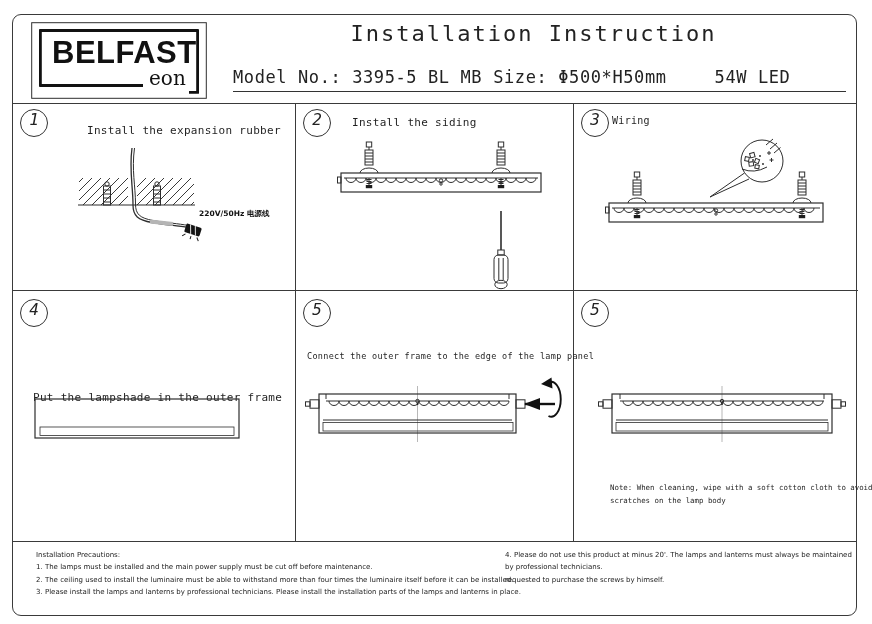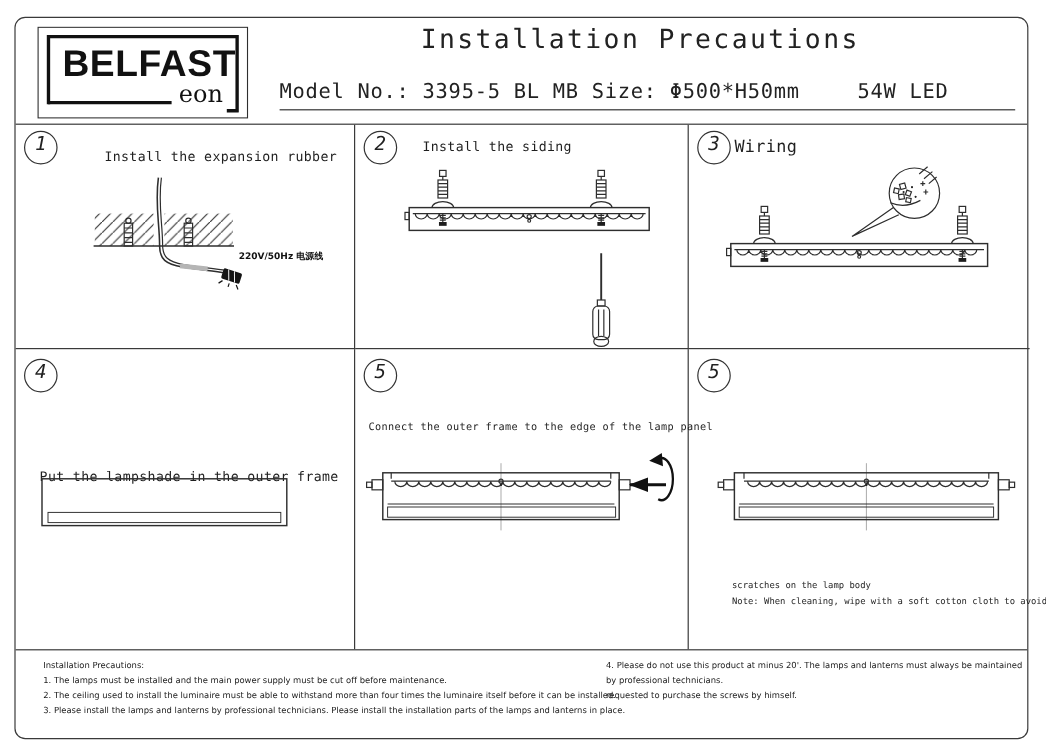--- a/index.html
+++ b/index.html
@@ -40,21 +40,21 @@
   .panel svg { position:absolute; left:0; top:0; }
 
   .badge { position:absolute; left:7px; top:5px; width:28px; height:28px;
            border:1.3px solid #333; border-radius:50%; text-align:center; line-height:27px;
            font:italic 16px "DejaVu Sans Mono", monospace; color:#222; }
   .row2 .badge { top:8px; }
   .cap { position:absolute; font-family:"DejaVu Sans Mono", monospace; color:#1f1f1f;
          white-space:nowrap; letter-spacing:0.3px; }
   #p1 .cap { left:74px; top:20px; font-size:11px; }
   #p2 .cap { left:56px; top:12px; font-size:11px; }
-  #p3 .cap { left:38px; top:11px; font-size:14px; }
+  #p3 .cap { left:38px; top:11px; font-size:10px; }
   #p4 .cap { left:20px; top:60px; font-size:11px;margin-top:40px; }
   #p5 .cap { left:11px; top:60px; font-size:8.5px; }
   .wire-label { position:absolute; left:186px; top:105px; font-weight:bold;
                 font-size:7.5px; color:#111; white-space:nowrap; }
   .note { position:absolute; left:36px; top:190px; width:246px;
           font-family:"DejaVu Sans Mono", monospace; font-size:7.4px; line-height:13px;
           color:#1f1f1f; }
   .note div { white-space:nowrap; }
 
   
@@ -84,21 +84,21 @@
           <rect x="0.7" y="0.7" width="174.6" height="75.6" class="s1"></rect>
           <path d="M9 8.5 H167" stroke="#111" stroke-width="2.8" fill="none"></path>
           <path d="M9.4 7.2 V64.8" stroke="#111" stroke-width="2.8" fill="none"></path>
           <path d="M9 63.5 H112" stroke="#111" stroke-width="2.8" fill="none"></path>
           <path d="M166.6 7.2 V71.5 M167.8 70.3 H158" stroke="#111" stroke-width="2.8" fill="none"></path>
         </svg>
         <div class="brand">BELFAST</div>
         <div class="brand-sub">eon</div>
       </div>
       <div class="title-wrap">
-        <div class="doc-title">Installation Precautions</div>
+        <div class="doc-title">Installation Instruction</div>
         <div class="model-row">
           <span>Model No.: 3395-5 BL MB</span>
           <span class="gap1">Size: Φ500*H50mm</span>
           <span class="gap2">54W LED</span>
         </div>
       </div>
     </div>
 
     <div class="panel b-r b-b" id="p1">
       <div class="badge">1</div>
@@ -261,22 +261,22 @@
         <path d="M42 129 H254" class="s1"></path>
         <rect x="42" y="131.5" width="212" height="8.5" fill="url(#hp6)" class="s08"></rect>
         <circle cx="148" cy="110" r="1.7" class="s1"></circle>
         <circle cx="148" cy="113" r="1" fill="#222"></circle>
         <rect x="29" y="108.8" width="9" height="8.4" fill="#e3e3e3" class="s1"></rect>
         <rect x="24.5" y="110.8" width="4.5" height="4.4" fill="#e3e3e3" class="s1"></rect>
         <rect x="258" y="108.8" width="9" height="8.4" fill="#e3e3e3" class="s1"></rect>
         <rect x="267" y="110.8" width="4.5" height="4.4" fill="#e3e3e3" class="s1"></rect>
       </svg>
       <div class="note">
+        <div>Note: When cleaning, wipe with a soft cotton cloth to avoid</div>
         <div>scratches on the lamp body</div>
-        <div>Note: When cleaning, wipe with a soft cotton cloth to avoid</div>
       </div>
     </div>
 
     <div class="precautions">
       <div class="prec-col prec-left">
         <div>Installation Precautions:</div>
         <div>1. The lamps must be installed and the main power supply must be cut off before maintenance.</div>
         <div>2. The ceiling used to install the luminaire must be able to withstand more than four times the luminaire itself before it can be installed.</div>
         <div>3. Please install the lamps and lanterns by professional technicians. Please install the installation parts of the lamps and lanterns in place.</div>
       </div>

